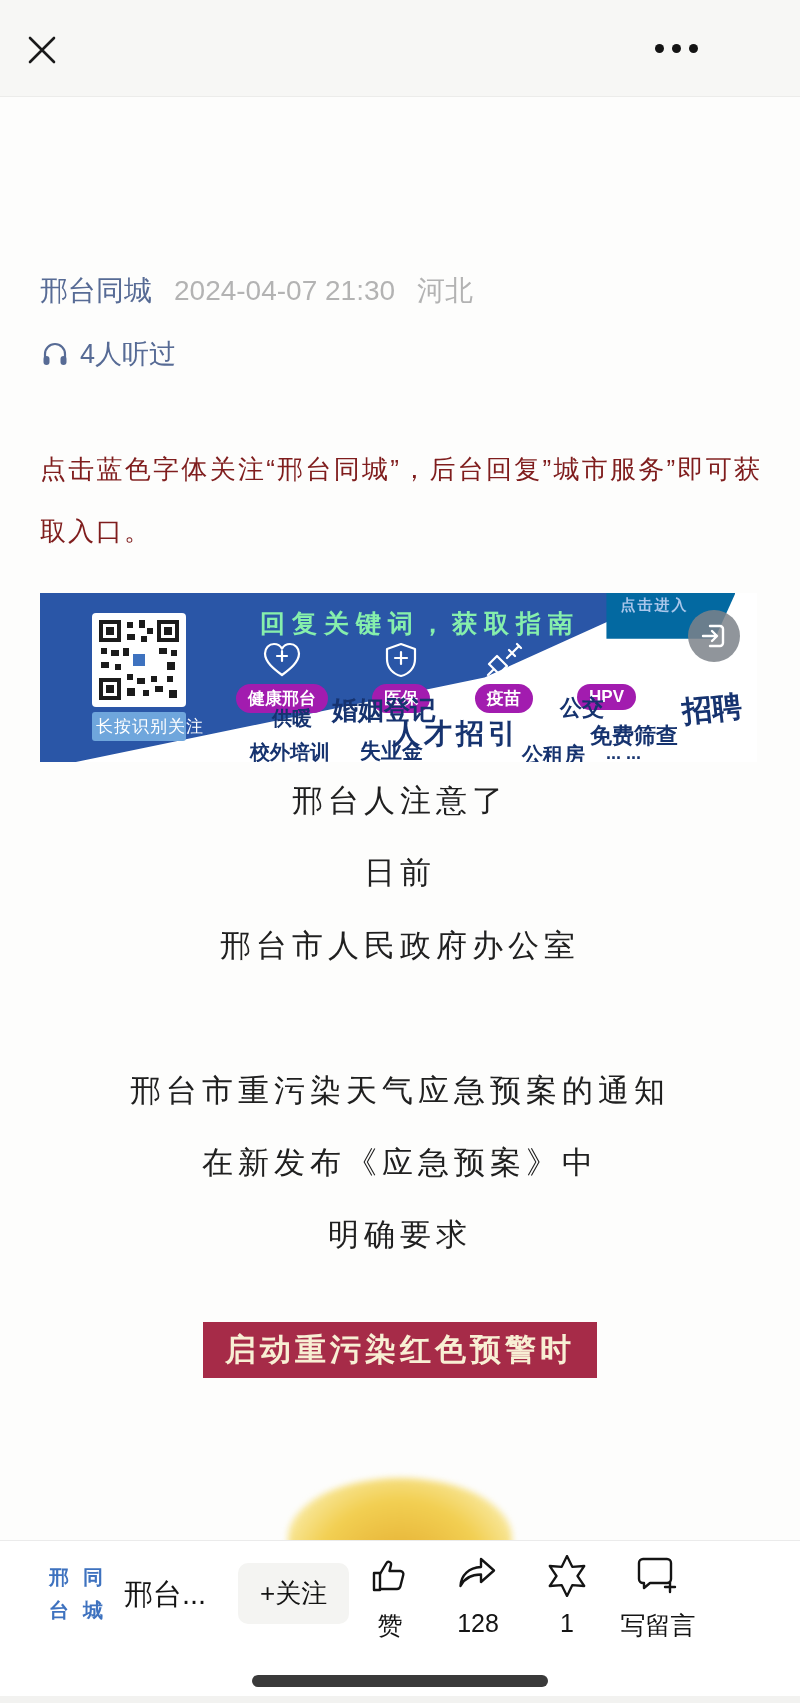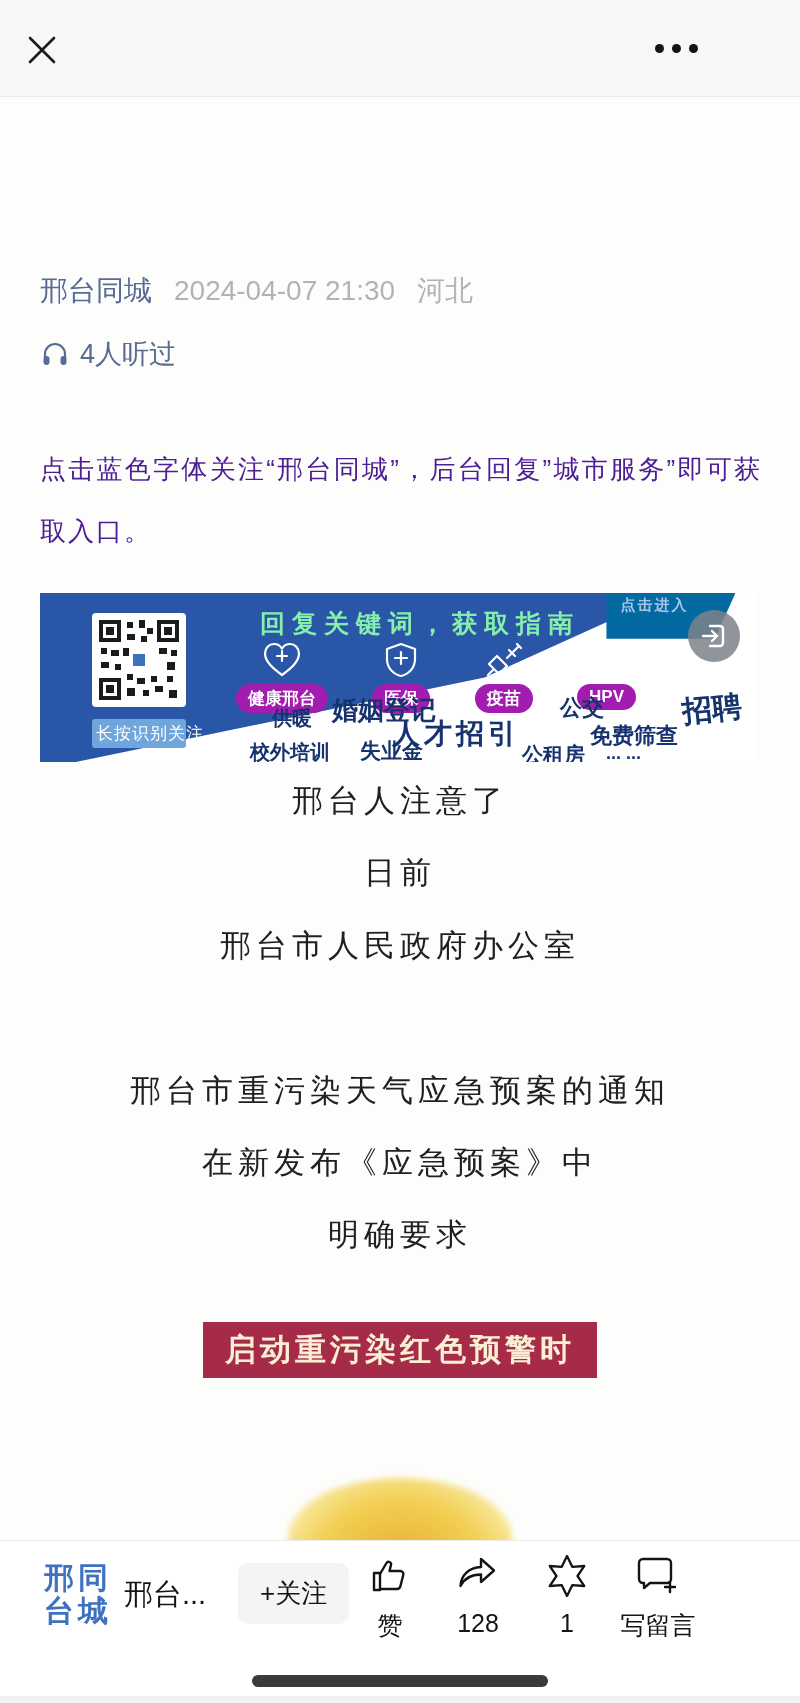--- a/index.html
+++ b/index.html
@@ -14,34 +14,34 @@
   .more-btn i { width:9px; height:9px; border-radius:50%; background:#141414; }
 
   
   .title { position:absolute; left:40px; top:116px; width:690px; font-size:44px; line-height:68px; color:#121212; letter-spacing:2px; font-weight:500; }
   .meta { position:absolute; left:40px; top:272px; width:720px; display:flex; align-items:center; gap:22px; font-size:28px; }
   .meta .author { color:#576b95; cursor:pointer; }
   .meta .date, .meta .loc { color:#b3b3b3; }
   .listen { position:absolute; left:40px; top:336px; display:flex; align-items:center; gap:10px; color:#576b95; font-size:27px; cursor:pointer; }
 
   
-  .intro { position:absolute; left:40px; top:438px; width:722px; font-size:26px; letter-spacing:2px; line-height:62px; color:#4c1d95; text-align:justify; }
+  .intro { position:absolute; left:40px; top:438px; width:722px; font-size:26px; letter-spacing:2px; line-height:62px; color:#7f1d1d; text-align:justify; }
 
   
   .banner { position:absolute; left:40px; top:593px; width:717px; height:169px; background:#2a56a7; overflow:hidden; cursor:pointer; }
   .banner .swoosh { position:absolute; inset:0; background:#ffffff;
     clip-path:polygon(62% 50%, 88% 0%, 100% 0%, 100% 100%, 5% 100%); }
   .banner .notch { position:absolute; left:79%; top:0; width:18%; height:27%; background:#0369a1;
     clip-path:polygon(0 0,100% 0,84% 100%,0 100%); color:#a9c6ea; font-size:15px; font-weight:bold;
     letter-spacing:2px; padding:3px 0 0 14px; }
   .banner .enter-circle { position:absolute; left:648px; top:17px; width:52px; height:52px; border-radius:50%;
     background:rgba(125,131,138,.85); display:flex; align-items:center; justify-content:center; }
   .qr-wrap { position:absolute; left:52px; top:20px; width:94px; text-align:center; }
   .qr-box { width:94px; height:94px; background:#fff; border-radius:4px; padding:5px; }
-  .qr-label { margin-top:12px; background:#6fa6dc; color:#ffffff; font-size:17px; letter-spacing:1px; padding:3px 4px; border-radius:3px; white-space:nowrap; }
+  .qr-label { margin-top:5px; background:#6fa6dc; color:#ffffff; font-size:17px; letter-spacing:1px; padding:3px 4px; border-radius:3px; white-space:nowrap; }
   .banner-headline { position:absolute; left:170px; top:14px; width:420px; text-align:center; color:#86efac;
     font-size:25px; font-weight:bold; letter-spacing:7px; }
   .services { position:absolute; left:196px; top:48px; width:400px; display:flex; justify-content:space-between; }
   .service { display:flex; flex-direction:column; align-items:center; gap:5px; }
   .service .pill { background:#a21caf; color:#ffffff; font-size:17px; font-weight:bold; padding:3px 12px; border-radius:15px; white-space:nowrap; }
   .kw { position:absolute; color:#16336f; font-weight:bold; white-space:nowrap; }
   .kw1 { left:232px; top:112px; font-size:20px; }
   .kw2 { left:292px; top:100px; font-size:26px; }
   .kw3 { left:352px; top:122px; font-size:28px; letter-spacing:4px; }
   .kw4 { left:520px; top:100px; font-size:22px; }
@@ -64,21 +64,21 @@
     font-size:31px; font-weight:bold; letter-spacing:6px; }
 
   
   .blob { position:absolute; left:288px; top:1478px; width:224px; height:120px;
     background:radial-gradient(ellipse at 50% 85%, #8a6a20 0 12%, #e9b93c 25%, #f2cf52 55%, #f7e38e 75%, rgba(255,255,255,0) 100%);
     filter:blur(3px); border-radius:50% 50% 10% 10%; }
 
   
   .footer { position:absolute; left:0; top:1540px; width:800px; height:163px; background:#ffffff; border-top:1px solid #ebebeb; }
   .logo { position:absolute; left:42px; top:20px; width:68px; height:68px; display:grid;
-    grid-template-columns:1fr 1fr; color:#3e72bf; font-weight:bold; font-size:30px; line-height:33px;
+    grid-template-columns:1fr 1fr; color:#3e72bf; font-weight:bold; font-size:20px; line-height:33px;
     text-align:center; cursor:pointer; font-family:"Liberation Serif","DejaVu Serif",serif; }
   .acct-name { position:absolute; left:124px; top:34px; font-size:29px; color:#151515; cursor:pointer; }
   .follow-btn { position:absolute; left:238px; top:22px; background:#f4f4f2; border:none; border-radius:10px;
     font-size:26px; color:#141414; padding:13px 22px; cursor:pointer; font-family:inherit; }
   .action { position:absolute; top:14px; width:100px; text-align:center; cursor:pointer; }
   .action .alabel { margin-top:8px; font-size:25px; color:#141414; }
   .a-like { left:340px; } .a-share { left:428px; } .a-wow { left:517px; } .a-comment { left:608px; }
   .home-indicator { position:absolute; left:252px; top:134px; width:296px; height:12px; border-radius:7px; background:#3a3a3a; cursor:pointer; }
   .footer-strip { position:absolute; left:0; top:155px; width:800px; height:8px; background:#f2f2f0; }
 

